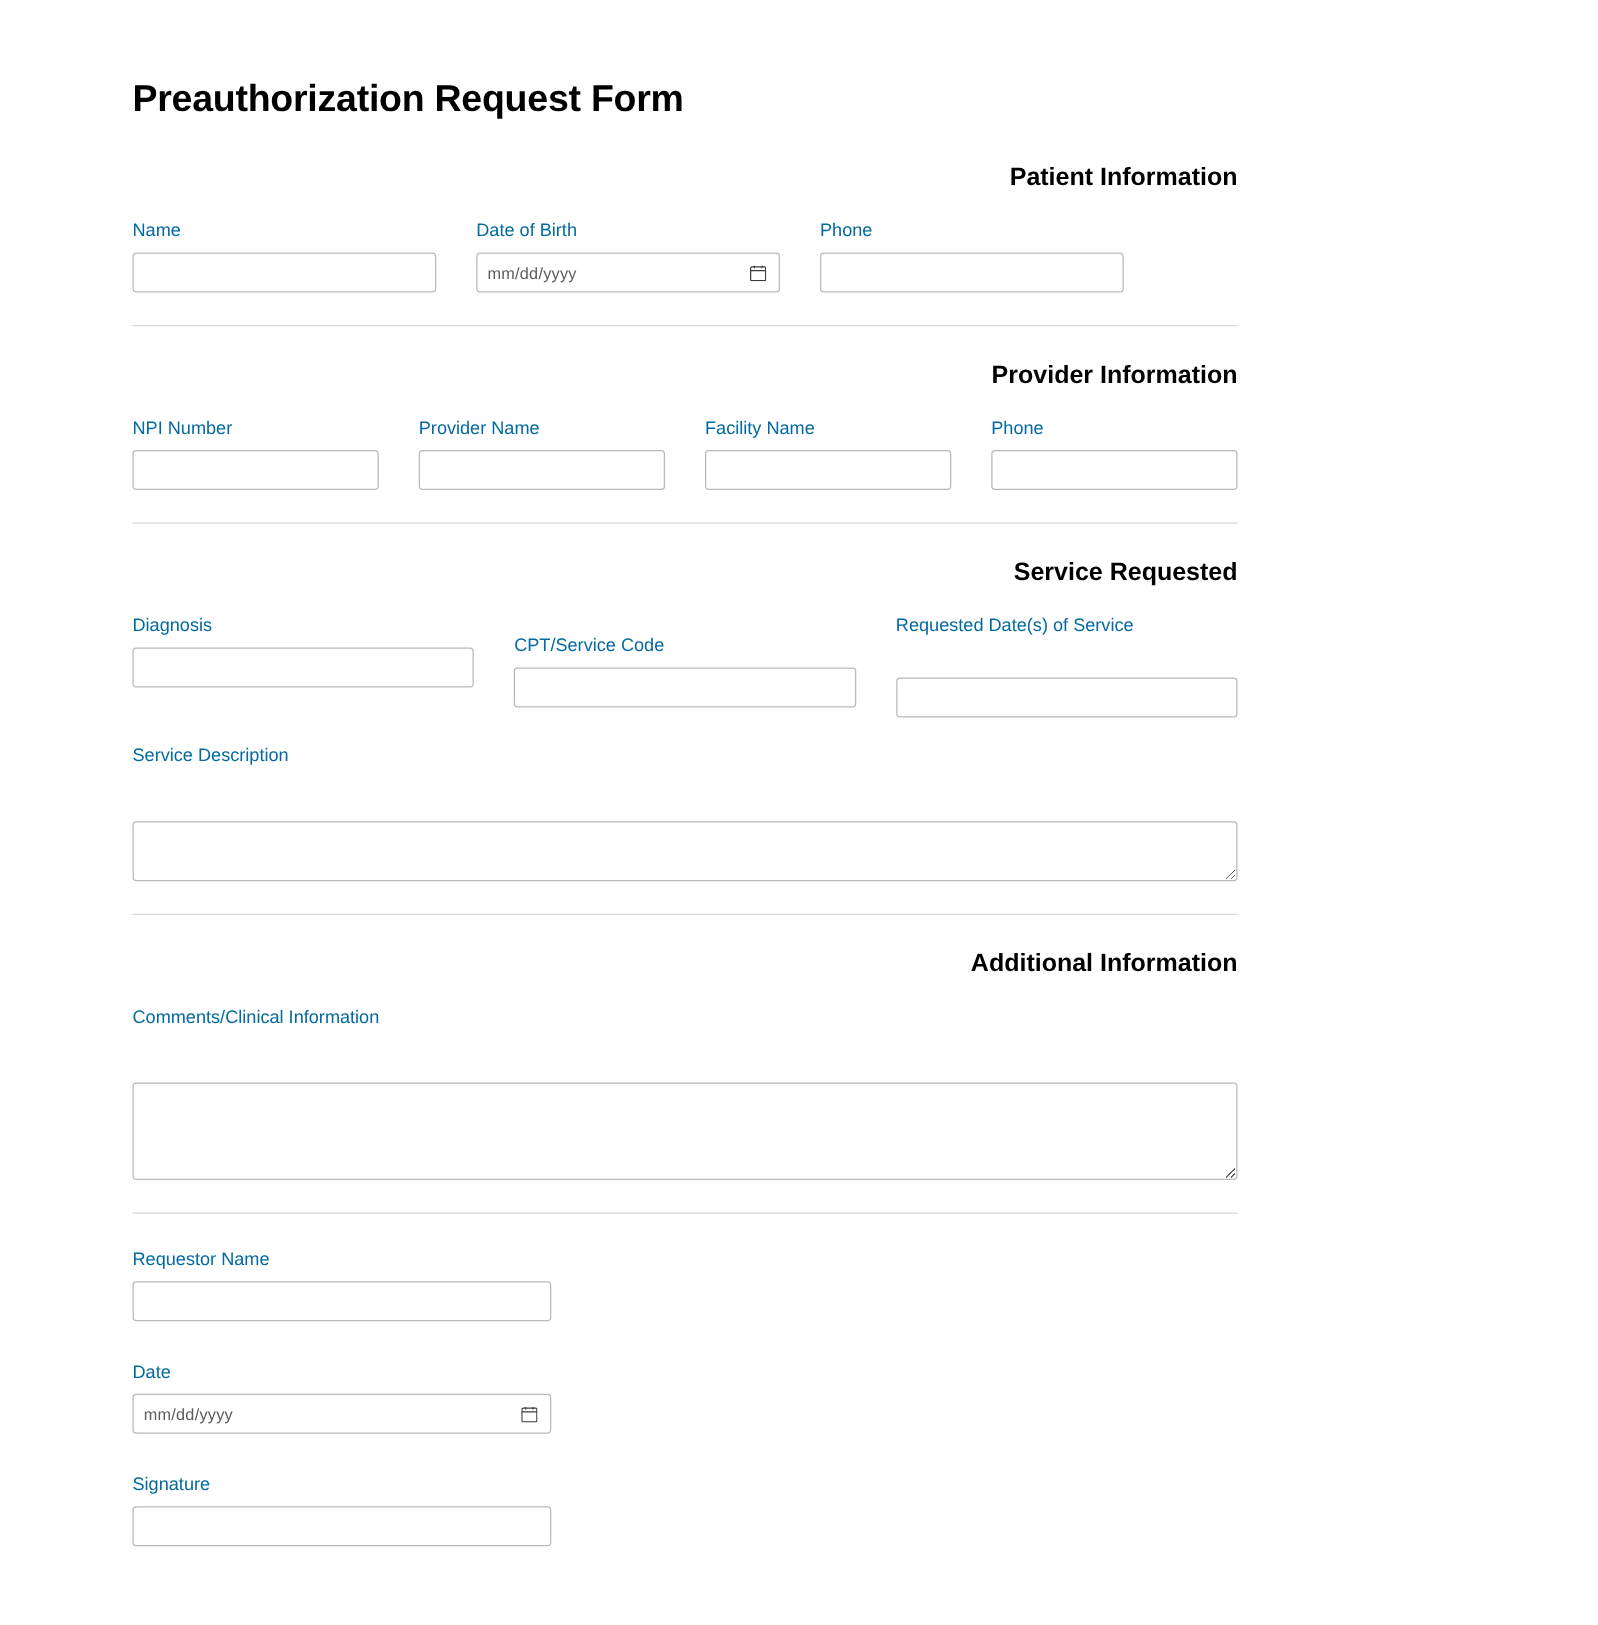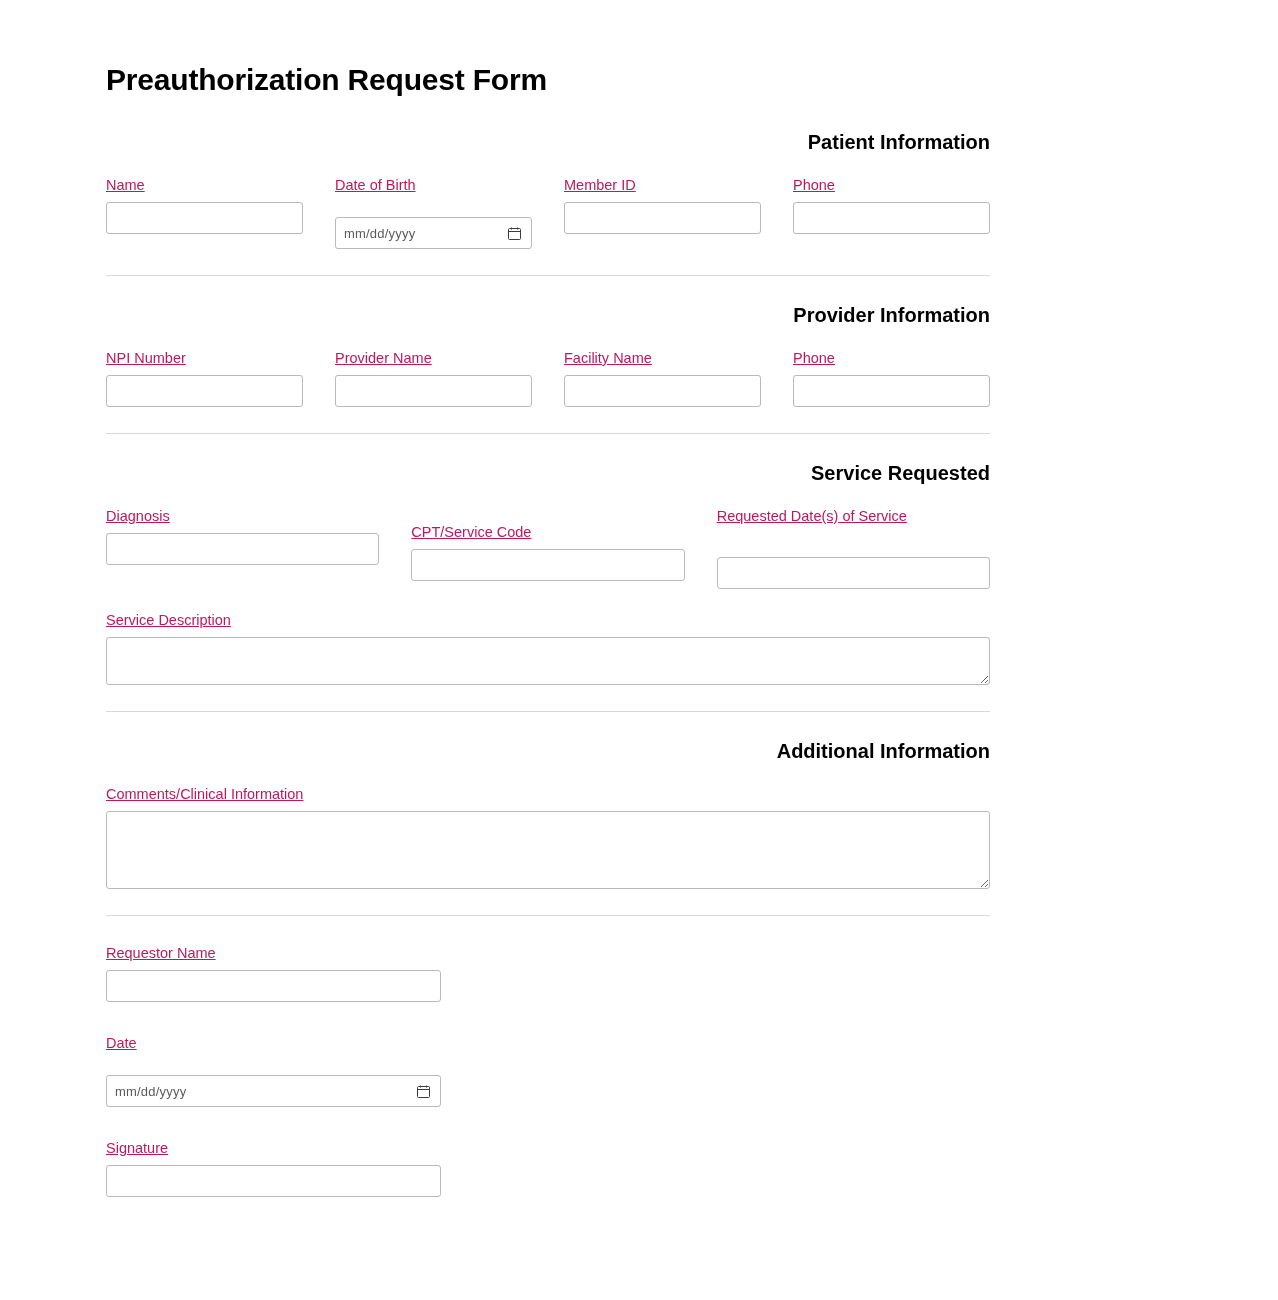--- a/index.html
+++ b/index.html
@@ -41,27 +41,26 @@
   .row {
     display: flex;
     gap: 32px;
   }
   .field {
     display: flex;
     flex-direction: column;
   }
   .field.q { width: 243px; }
   .field.third { width: 335px; }
-  .field.full { width: 100%; }
+  .field.full { width: 100%; gap: 35px; }
   label {
     font-size: 14.5px;
     line-height: 18px;
     margin-bottom: 8px;
-    color: #be185d;
-    text-decoration: underline;
+    color: #0369a1;
   }
   input[type="text"],
   input.datefield {
     height: 32px;
     box-sizing: border-box;
     border: 1px solid #b9b9b9;
     border-radius: 3px;
     background: #fff;
     padding: 4px 8px;
     font-size: 14px;
@@ -80,21 +79,20 @@
     border: 1px solid #b9b9b9;
     border-radius: 3px;
     background: #fff;
     display: flex;
     align-items: center;
     padding: 0 8px;
     font-size: 13.5px;
     color: #555;
     letter-spacing: 0.2px;
     justify-content: space-between;
-    margin-top: 15px;
   }
   .date-placeholder {
     font-family: "Liberation Sans", sans-serif;
     font-size: 13px;
     color: #5b5b5b;
     white-space: nowrap;
   }
   .cal-icon {
     width: 13px;
     height: 13px;
@@ -150,24 +148,20 @@
                 <rect x="0.5" y="1.5" width="12" height="11" rx="1" fill="#ffffff" stroke="#3c3c3c"></rect>
                 <line x1="0.5" y1="4.5" x2="12.5" y2="4.5" stroke="#3c3c3c"></line>
                 <line x1="3.5" y1="0.5" x2="3.5" y2="2.5" stroke="#3c3c3c"></line>
                 <line x1="9.5" y1="0.5" x2="9.5" y2="2.5" stroke="#3c3c3c"></line>
               </svg>
             </span>
           </div>
         </div>
       </div>
 
-      <div class="field q">
-        <label>Member ID</label>
-        <input type="text" value="" style="">
-      </div>
 
       <div class="field q">
         <label>Phone</label>
         <input type="text" value="" style="">
       </div>
 
     </div>
   </div>
 
   <hr class="divider">

